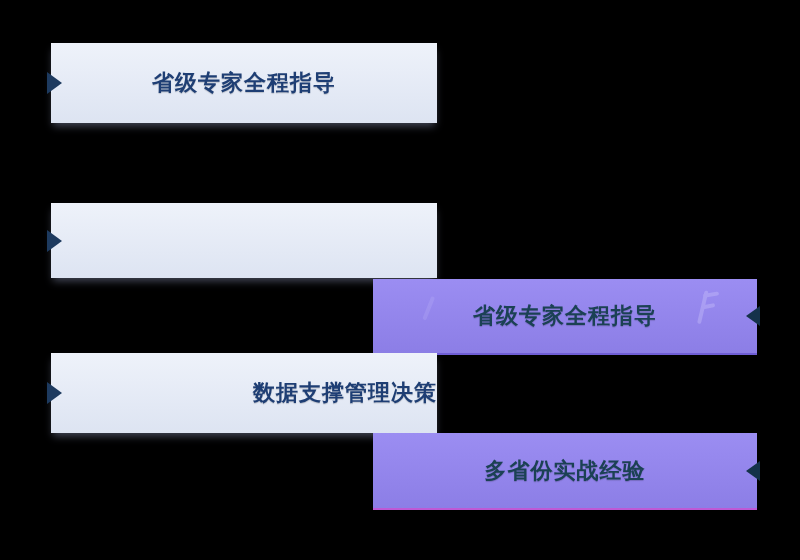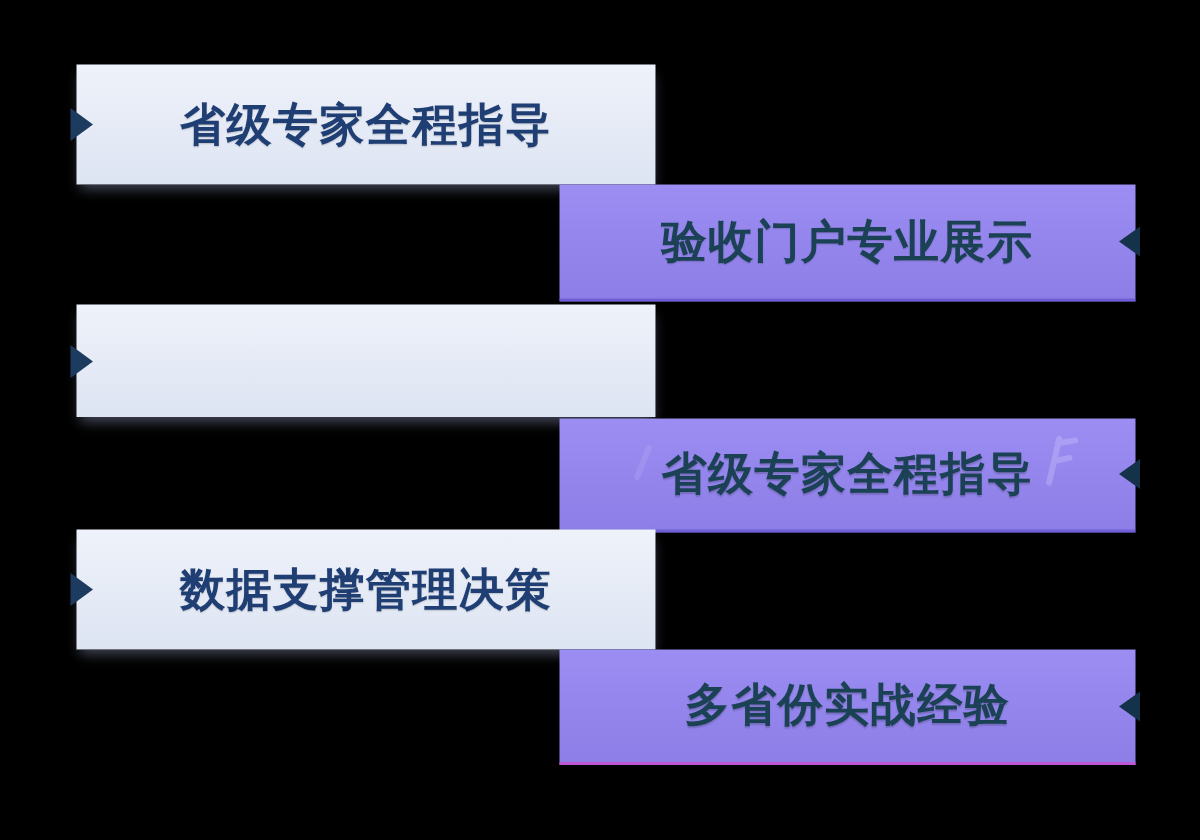--- a/index.html
+++ b/index.html
@@ -18,42 +18,42 @@
     background: #000000;
   }
   .banner {
     position: absolute;
     display: flex;
     align-items: center;
     justify-content: center;
     box-sizing: border-box;
   }
   .banner .label {
-    font-size: 30px;
+    font-size: 22px;
     font-weight: 700;
     letter-spacing: 1px;
     white-space: nowrap;
     text-shadow: 0 1px 1px rgba(0,0,0,0.18);
   }
   .banner.light {
     background: linear-gradient(180deg, #eef2fa 0%, #dde4f2 100%);
     color: #1e3e74;
     box-shadow: 0 5px 8px -2px rgba(150,160,195,0.45);
   }
   .banner.purple {
     background: linear-gradient(180deg, #9b8df2 0%, #8c7ee6 100%);
     color: #1b4154;
     border-bottom: 2px solid rgba(74, 56, 190, 0.55);
   }
   
   #banner-1 { left: 51px;  top: 43px;  width: 386px; height: 80px; }
   #banner-2 { left: 373px; top: 123px; width: 384px; height: 78px; }
   #banner-3 { left: 51px;  top: 203px; width: 386px; height: 75px; }
   #banner-4 { left: 373px; top: 279px; width: 384px; height: 76px; }
-  #banner-5 { left: 51px;  top: 353px; width: 386px; height: 80px; }
+  #banner-5 { left: 51px;  top: 353px; width: 386px; height: 80px; justify-content: flex-end; }
   #banner-6 { left: 373px; top: 433px; width: 384px; height: 77px;
               border-bottom: 2px solid rgba(196, 79, 208, 0.85); }
 
   
   .arrow {
     position: absolute;
     width: 0;
     height: 0;
     top: 50%;
     transform: translateY(-50%);
@@ -84,24 +84,20 @@
 </head>
 <body>
 
 <div class="stage">
 
   <div class="banner light" id="banner-1">
     <span class="arrow arrow-right"></span>
     <span class="label">省级专家全程指导</span>
   </div>
 
-  <div class="banner purple" id="banner-2">
-    <span class="label">验收门户专业展示</span>
-    <span class="arrow arrow-left"></span>
-  </div>
 
   <div class="banner light" id="banner-3">
     <span class="arrow arrow-right"></span>
   </div>
 
   <div class="banner purple" id="banner-4">
     <svg class="watermark" viewBox="0 0 384 76" xmlns="http://www.w3.org/2000/svg">
       <g stroke="#d8d2ff" stroke-width="4" fill="none" opacity="0.30" stroke-linecap="round">
         <path d="M337 14 L330 44"></path>
         <path d="M336 17 L348 15"></path>

